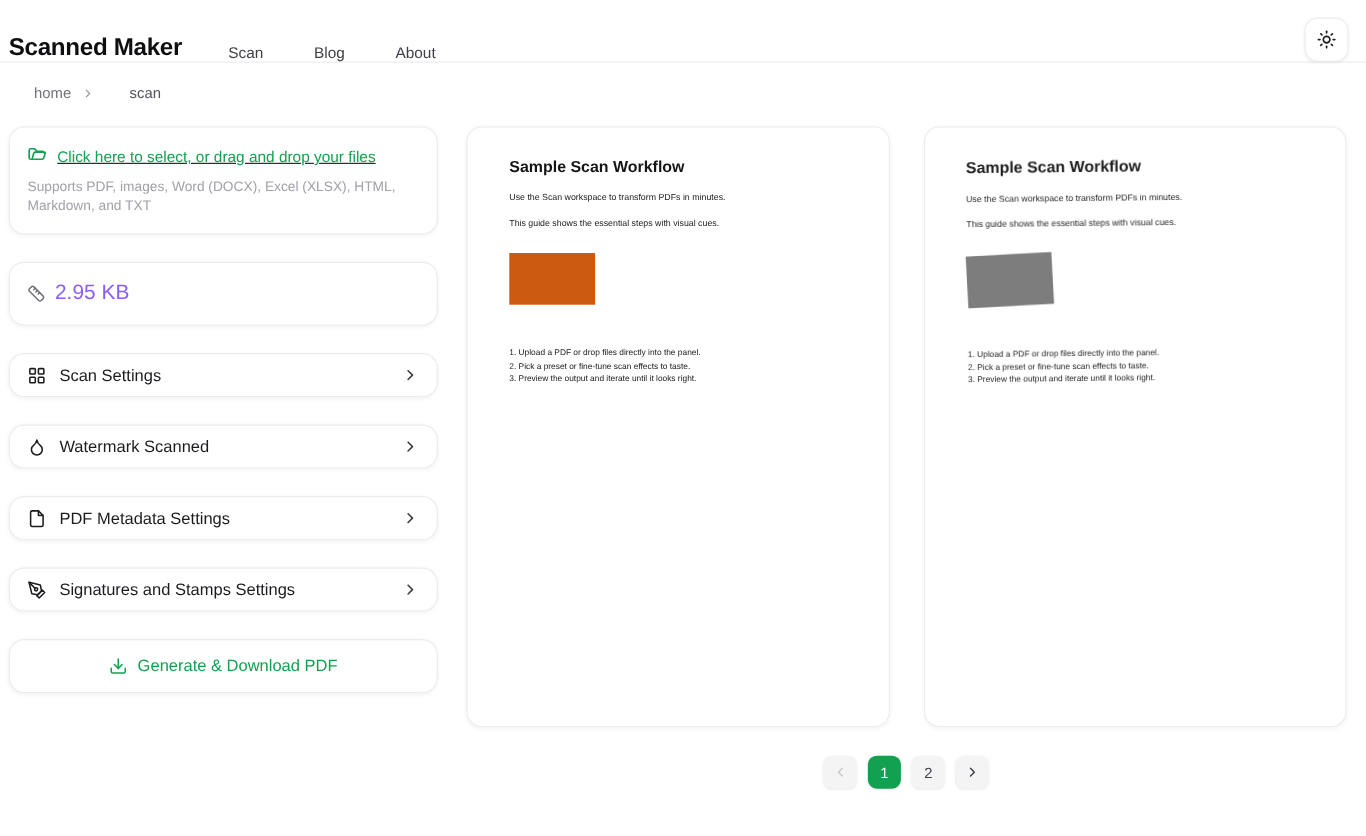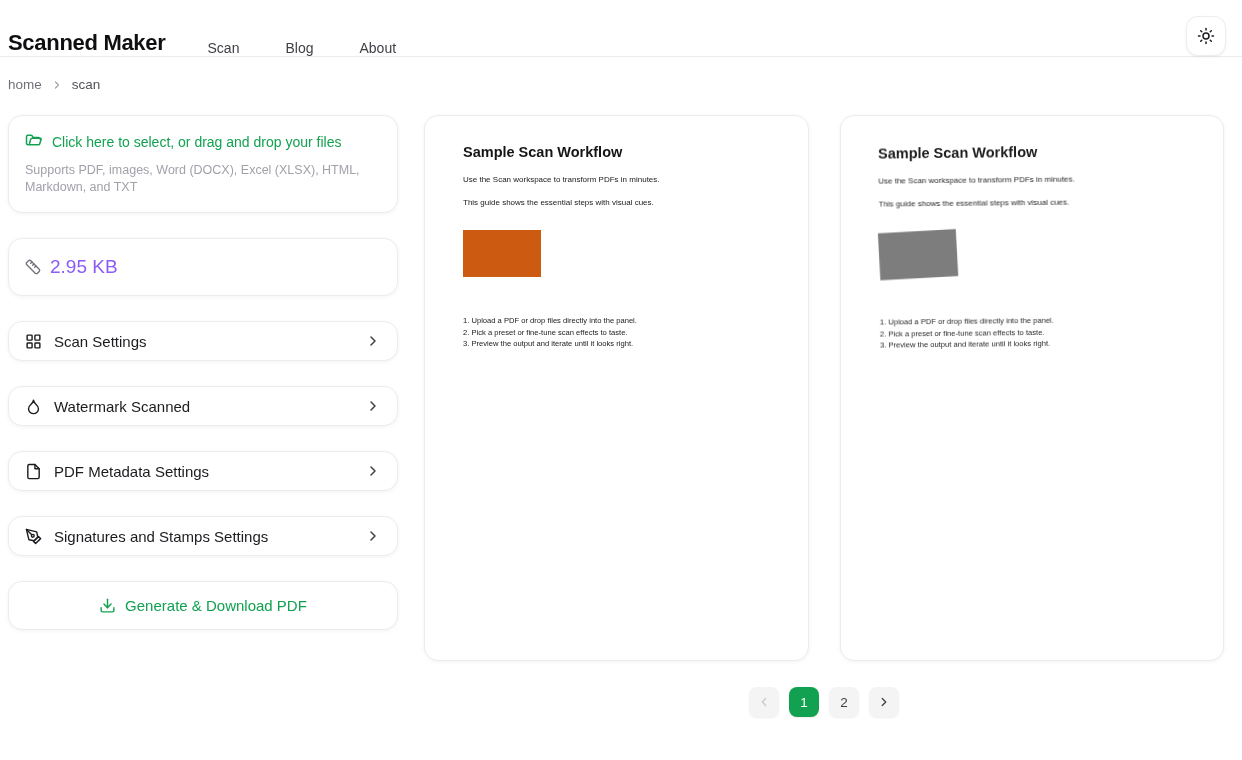--- a/index.html
+++ b/index.html
@@ -7,32 +7,32 @@
 
   
   .header { height: 57px; display: flex; align-items: flex-end; padding: 0 16px 0 8px; border-bottom: 1px solid #ececf0; }
   .brand { font-size: 22px; font-weight: 800; letter-spacing: -0.3px; color: #0f0f12; cursor: pointer; }
   .nav { display: flex; gap: 46px; margin-left: 42px; }
   .nav-item { font-size: 14px; color: #3f3f46; cursor: pointer; }
   .theme-btn { margin-left: auto; width: 40px; height: 40px; border-radius: 12px; background: #fff; border: 1px solid #ededf0; box-shadow: 0 1px 3px rgba(0,0,0,0.06); display: flex; align-items: center; justify-content: center; cursor: pointer; }
 
   
   .breadcrumb { display: flex; align-items: center; gap: 9px; padding: 20px 8px 14px 8px; font-size: 13.5px; }
-  .crumb { color: #71717a; cursor: pointer; }
+  .crumb { color: #71717a; cursor: pointer; margin-left: 23px; }
   .crumb.current { color: #52525b; }
   .crumb-sep { display: flex; align-items: center; color: #a1a1aa; }
 
   
   .content { display: flex; gap: 26px; padding: 9px 18px 0 8px; }
   .sidebar { width: 390px; flex: none; display: flex; flex-direction: column; gap: 25px; }
   .card { background: #fff; border: 1px solid #ececee; border-radius: 14px; box-shadow: 0 1px 4px rgba(0,0,0,0.05); }
 
   
   .upload-card { padding: 17px 16px; cursor: pointer; }
-  .upload-title-row { display: flex; align-items: center; gap: 9px; }
+  .upload-title-row { display: flex; align-items: center; gap: 9px; text-decoration: underline; }
   .upload-title { font-size: 14px; color: #12a150; }
   .upload-subtitle { margin-top: 11px; font-size: 12.5px; line-height: 1.32; color: #a1a1aa; }
 
   
   .file-card { padding: 17px 16px; display: flex; flex-direction: column; gap: 15px; }
   .file-row { display: flex; align-items: center; gap: 9px; }
   .file-name { font-size: 14px; color: #27272a; }
   .file-size { font-size: 19px; color: #8b5cf6; }
 
   

